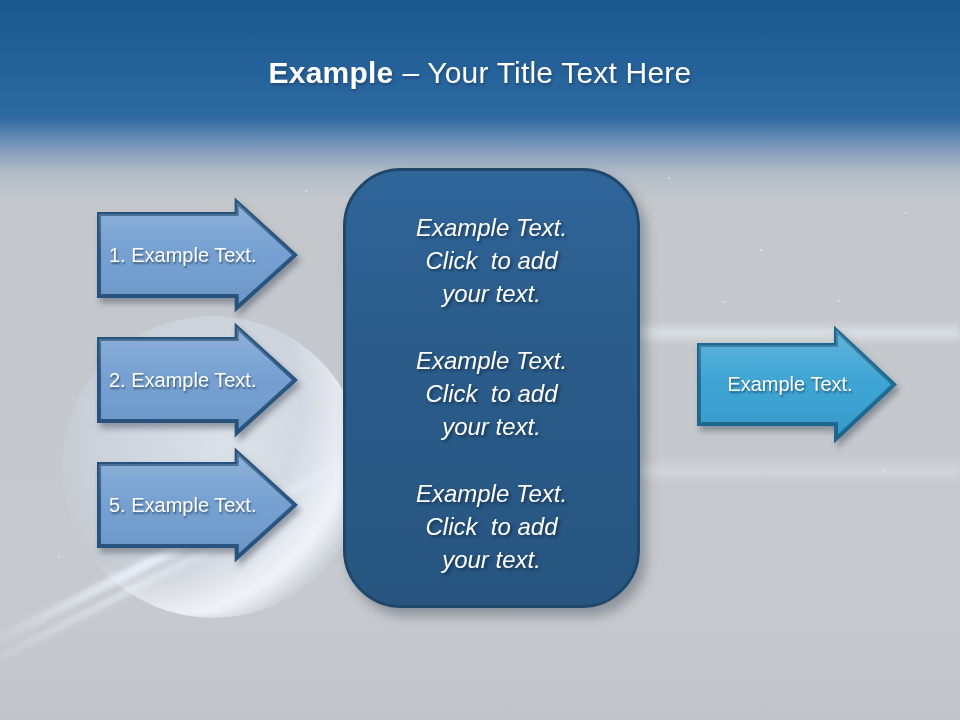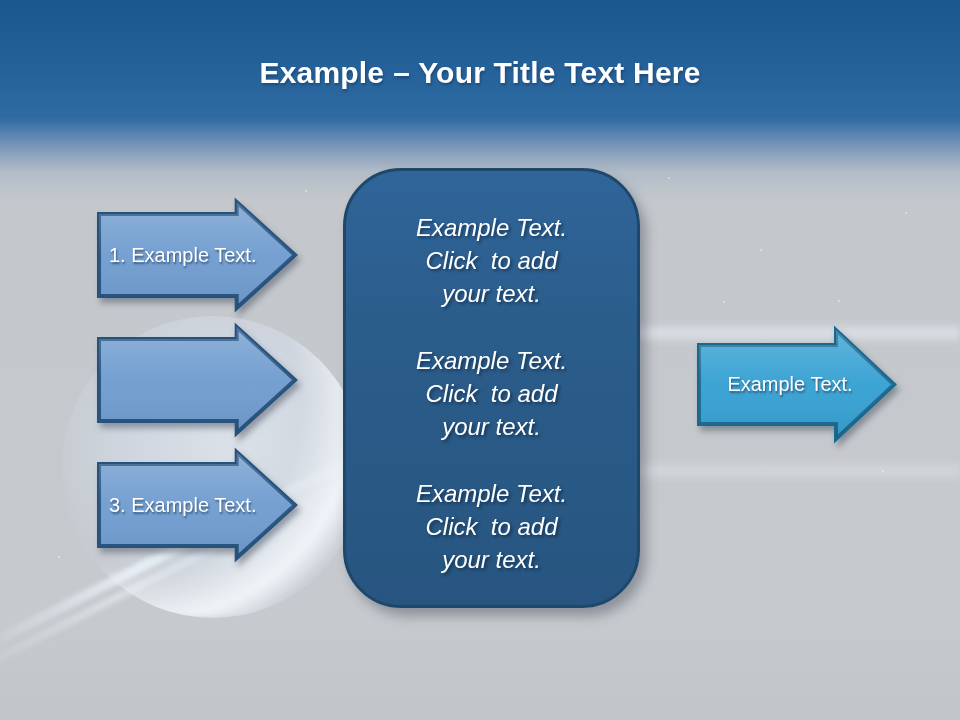--- a/index.html
+++ b/index.html
@@ -24,21 +24,21 @@
   .streak{position:absolute;filter:blur(2px);
     background:linear-gradient(90deg,rgba(255,255,255,0),rgba(240,248,255,.75) 40%,rgba(255,255,255,0));}
   .streak1{left:-50px;top:542px;width:460px;height:10px;transform:rotate(-27deg);}
   .streak2{left:-60px;top:574px;width:430px;height:8px;transform:rotate(-27deg);opacity:.6;}
   .star{position:absolute;width:2px;height:2px;border-radius:50%;background:#fff;}
   
   .title{position:absolute;left:0;right:0;top:56px;text-align:center;
     color:var(--text-white,#fff);font-size:30px;letter-spacing:.2px;
     text-shadow:1px 2px 3px rgba(10,40,70,.45);}
   .t-bold{font-weight:700;}
-  .t-rest{font-weight:700;margin-left:9px;}
+  .t-rest{font-weight:400;margin-left:9px;}
   
   .arrow{position:absolute;}
   .arrow svg{position:absolute;inset:0;width:100%;height:100%;overflow:visible;
     filter:drop-shadow(3px 5px 3px rgba(70,80,95,.5));}
   .a1{left:97px;top:200px;width:201px;height:110px;text-align:center;}
   .a2{left:97px;top:325px;width:201px;height:110px;}
   .a3{left:97px;top:450px;width:201px;height:110px;}
   .ar{left:697px;top:327px;width:200px;height:115px;}
   .la{fill:var(--left-arrow-fill,#6f9ccf);stroke:var(--left-arrow-border,#26527e);stroke-width:4;stroke-linejoin:miter;}
   .ra{fill:var(--right-arrow-fill,#35a0d2);stroke:var(--right-arrow-border,#19688f);stroke-width:4;stroke-linejoin:miter;}
@@ -101,28 +101,29 @@
       <polygon class="shade" points="2,14 139,14 139,2 197,55 139,108 139,96 2,96"></polygon>
     </svg>
     <span class="a-label">1. Example Text.</span>
   </div>
 
   <div class="arrow a2">
     <svg viewBox="0 0 200 110" preserveAspectRatio="none">
       <polygon class="la" points="2,14 139,14 139,2 197,55 139,108 139,96 2,96"></polygon>
       <polygon class="shade" points="2,14 139,14 139,2 197,55 139,108 139,96 2,96"></polygon>
     </svg>
+    <span class="a-label">2. Example Text.</span>
   </div>
 
   <div class="arrow a3">
     <svg viewBox="0 0 200 110" preserveAspectRatio="none">
       <polygon class="la" points="2,14 139,14 139,2 197,55 139,108 139,96 2,96"></polygon>
       <polygon class="shade" points="2,14 139,14 139,2 197,55 139,108 139,96 2,96"></polygon>
     </svg>
-    <span class="a-label">3. Example Text.</span>
+    <span class="a-label">5. Example Text.</span>
   </div>
 
   <div class="panel">
     <div class="p-block">Example Text.
 Click  to add
 your text.</div>
     <div class="p-block">Example Text.
 Click  to add
 your text.</div>
     <div class="p-block">Example Text.

